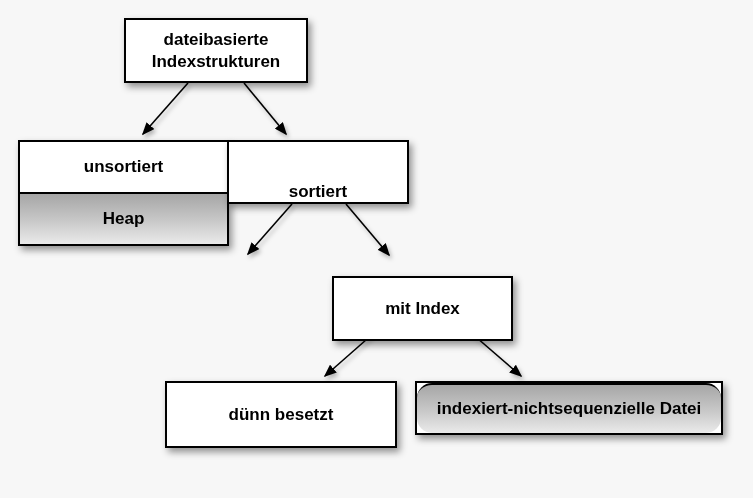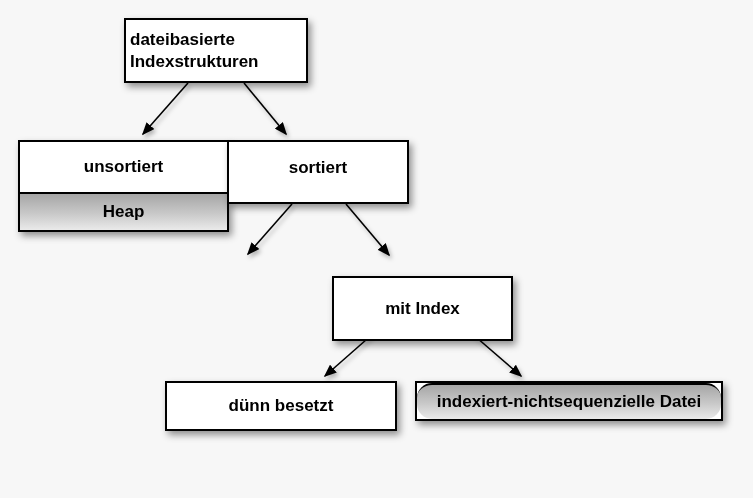--- a/index.html
+++ b/index.html
@@ -26,52 +26,53 @@
   svg.edges marker path{fill:#000;}
   .node{
     position:absolute;
     box-sizing:border-box;
     border:2px solid #000;
     background:#ffffff;
     box-shadow:3px 4px 7px rgba(0,0,0,0.42);
     color:#000;
     font-size:17px;
     font-weight:600;
+    text-align:center;
   }
   .node .label{
     display:flex;
     align-items:center;
     justify-content:center;
     line-height:1.28;
     padding:0 4px;
   }
   .node .band{
     display:flex;
     align-items:center;
     justify-content:center;
     border-top:2px solid #000;
     background:linear-gradient(to bottom,#a6a6a6 0%,#c9c9c9 55%,#eaeaea 100%);
-    padding:0 2px;
+    padding:7px 2px;
     white-space:nowrap;
   }
   
   #n-root{left:124px;top:18px;width:184px;height:65px;}
   #n-root .label{height:61px;}
   #n-unsortiert{left:18px;top:140px;width:211px;}
   #n-unsortiert .label{height:50px;}
   #n-unsortiert .band{height:36px;}
   #n-sortiert{left:227px;top:140px;width:182px;height:64px;}
-  #n-sortiert .label{height:52px;}
+  #n-sortiert .label{height:52px;margin-top:24px;}
   #n-ohne-index{left:123px;top:259px;width:185px;}
   #n-ohne-index .label{height:52px;}
   #n-ohne-index .band{height:30px;}
   #n-mit-index{left:332px;top:276px;width:181px;height:65px;}
   #n-mit-index .label{height:61px;}
   #n-duenn-besetzt{left:165px;top:381px;width:232px;}
-  #n-duenn-besetzt .label{height:46px;}
+  #n-duenn-besetzt .label{height:63px;}
   #n-duenn-besetzt .band{height:34px;}
   #n-dicht-besetzt{left:415px;top:381px;width:308px;}
   #n-dicht-besetzt .label{height:51px;}
   #n-dicht-besetzt .band{height:34px;border-radius:15px;}
 </style>
 </head>
 <body>
 
 <div class="stage">
 

